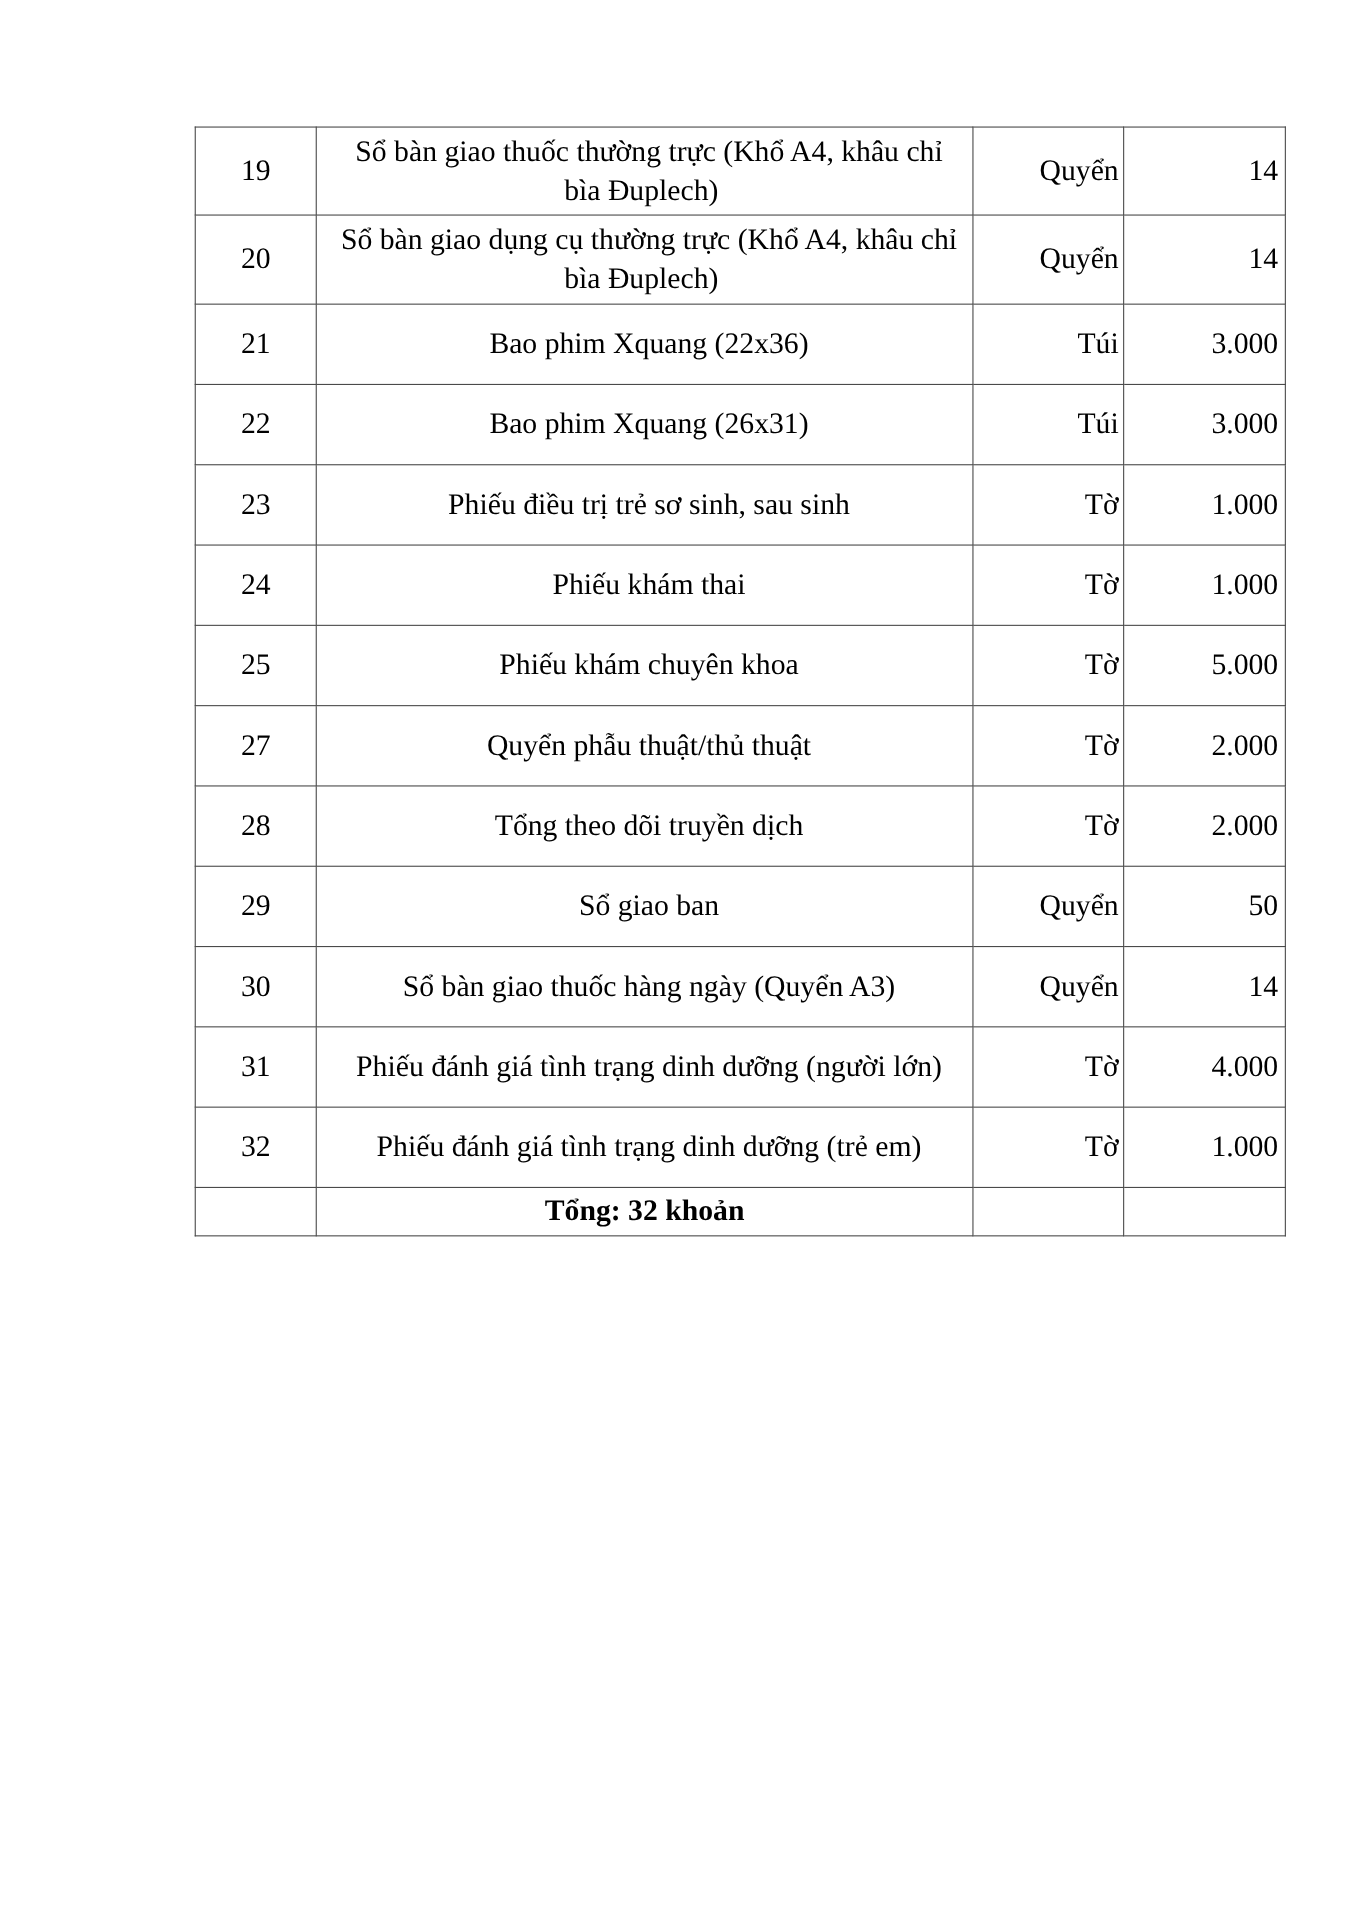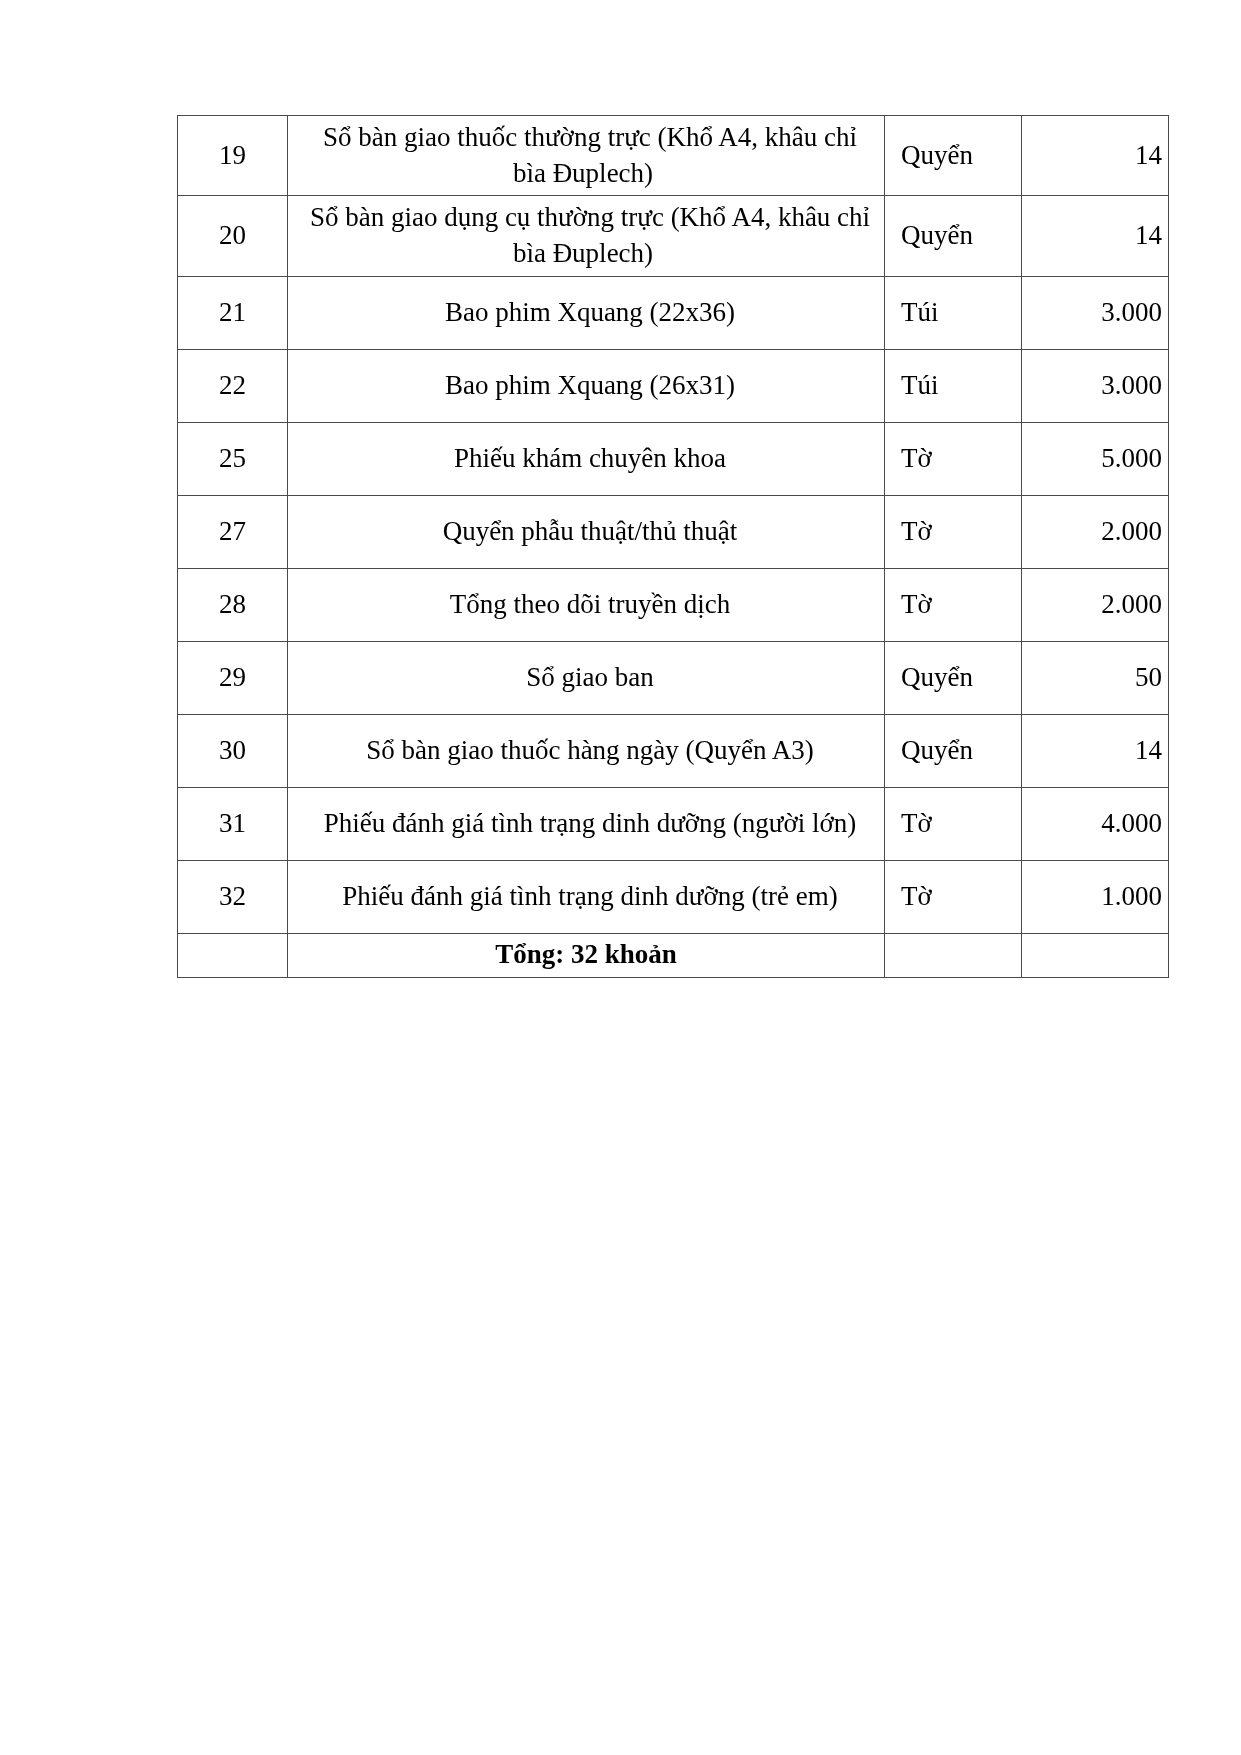--- a/index.html
+++ b/index.html
@@ -38,23 +38,23 @@
     text-align: center;
     padding: 0 4px;
   }
   td.c-name {
     text-align: center;
     padding: 4px 10px 4px 4px;
     text-indent: 14px;
     white-space: pre-wrap;
   }
   td.c-unit {
-    text-align: left;
+    text-align: right;
     font-size: 25px;
-    padding: 0 16px;
+    padding: 0 4px;
   }
   td.c-qty {
     text-align: right;
     padding: 0 6px;
   }
   td.c-total {
     text-align: center;
     font-weight: bold;
     font-size: 28px;
     padding: 2px 4px;
@@ -90,20 +90,32 @@
           <td class="c-stt">21</td>
           <td class="c-name">Bao phim Xquang (22x36)</td>
           <td class="c-unit">Túi</td>
           <td class="c-qty">3.000</td>
         </tr>
         <tr class="row">
           <td class="c-stt">22</td>
           <td class="c-name">Bao phim Xquang (26x31)</td>
           <td class="c-unit">Túi</td>
           <td class="c-qty">3.000</td>
+        </tr>
+        <tr class="row">
+          <td class="c-stt">23</td>
+          <td class="c-name">Phiếu điều trị trẻ sơ sinh, sau sinh</td>
+          <td class="c-unit">Tờ</td>
+          <td class="c-qty">1.000</td>
+        </tr>
+        <tr class="row">
+          <td class="c-stt">24</td>
+          <td class="c-name">Phiếu khám thai</td>
+          <td class="c-unit">Tờ</td>
+          <td class="c-qty">1.000</td>
         </tr>
         <tr class="row">
           <td class="c-stt">25</td>
           <td class="c-name">Phiếu khám chuyên khoa</td>
           <td class="c-unit">Tờ</td>
           <td class="c-qty">5.000</td>
         </tr>
         <tr class="row">
           <td class="c-stt">27</td>
           <td class="c-name">Quyển phẫu thuật/thủ thuật</td>

